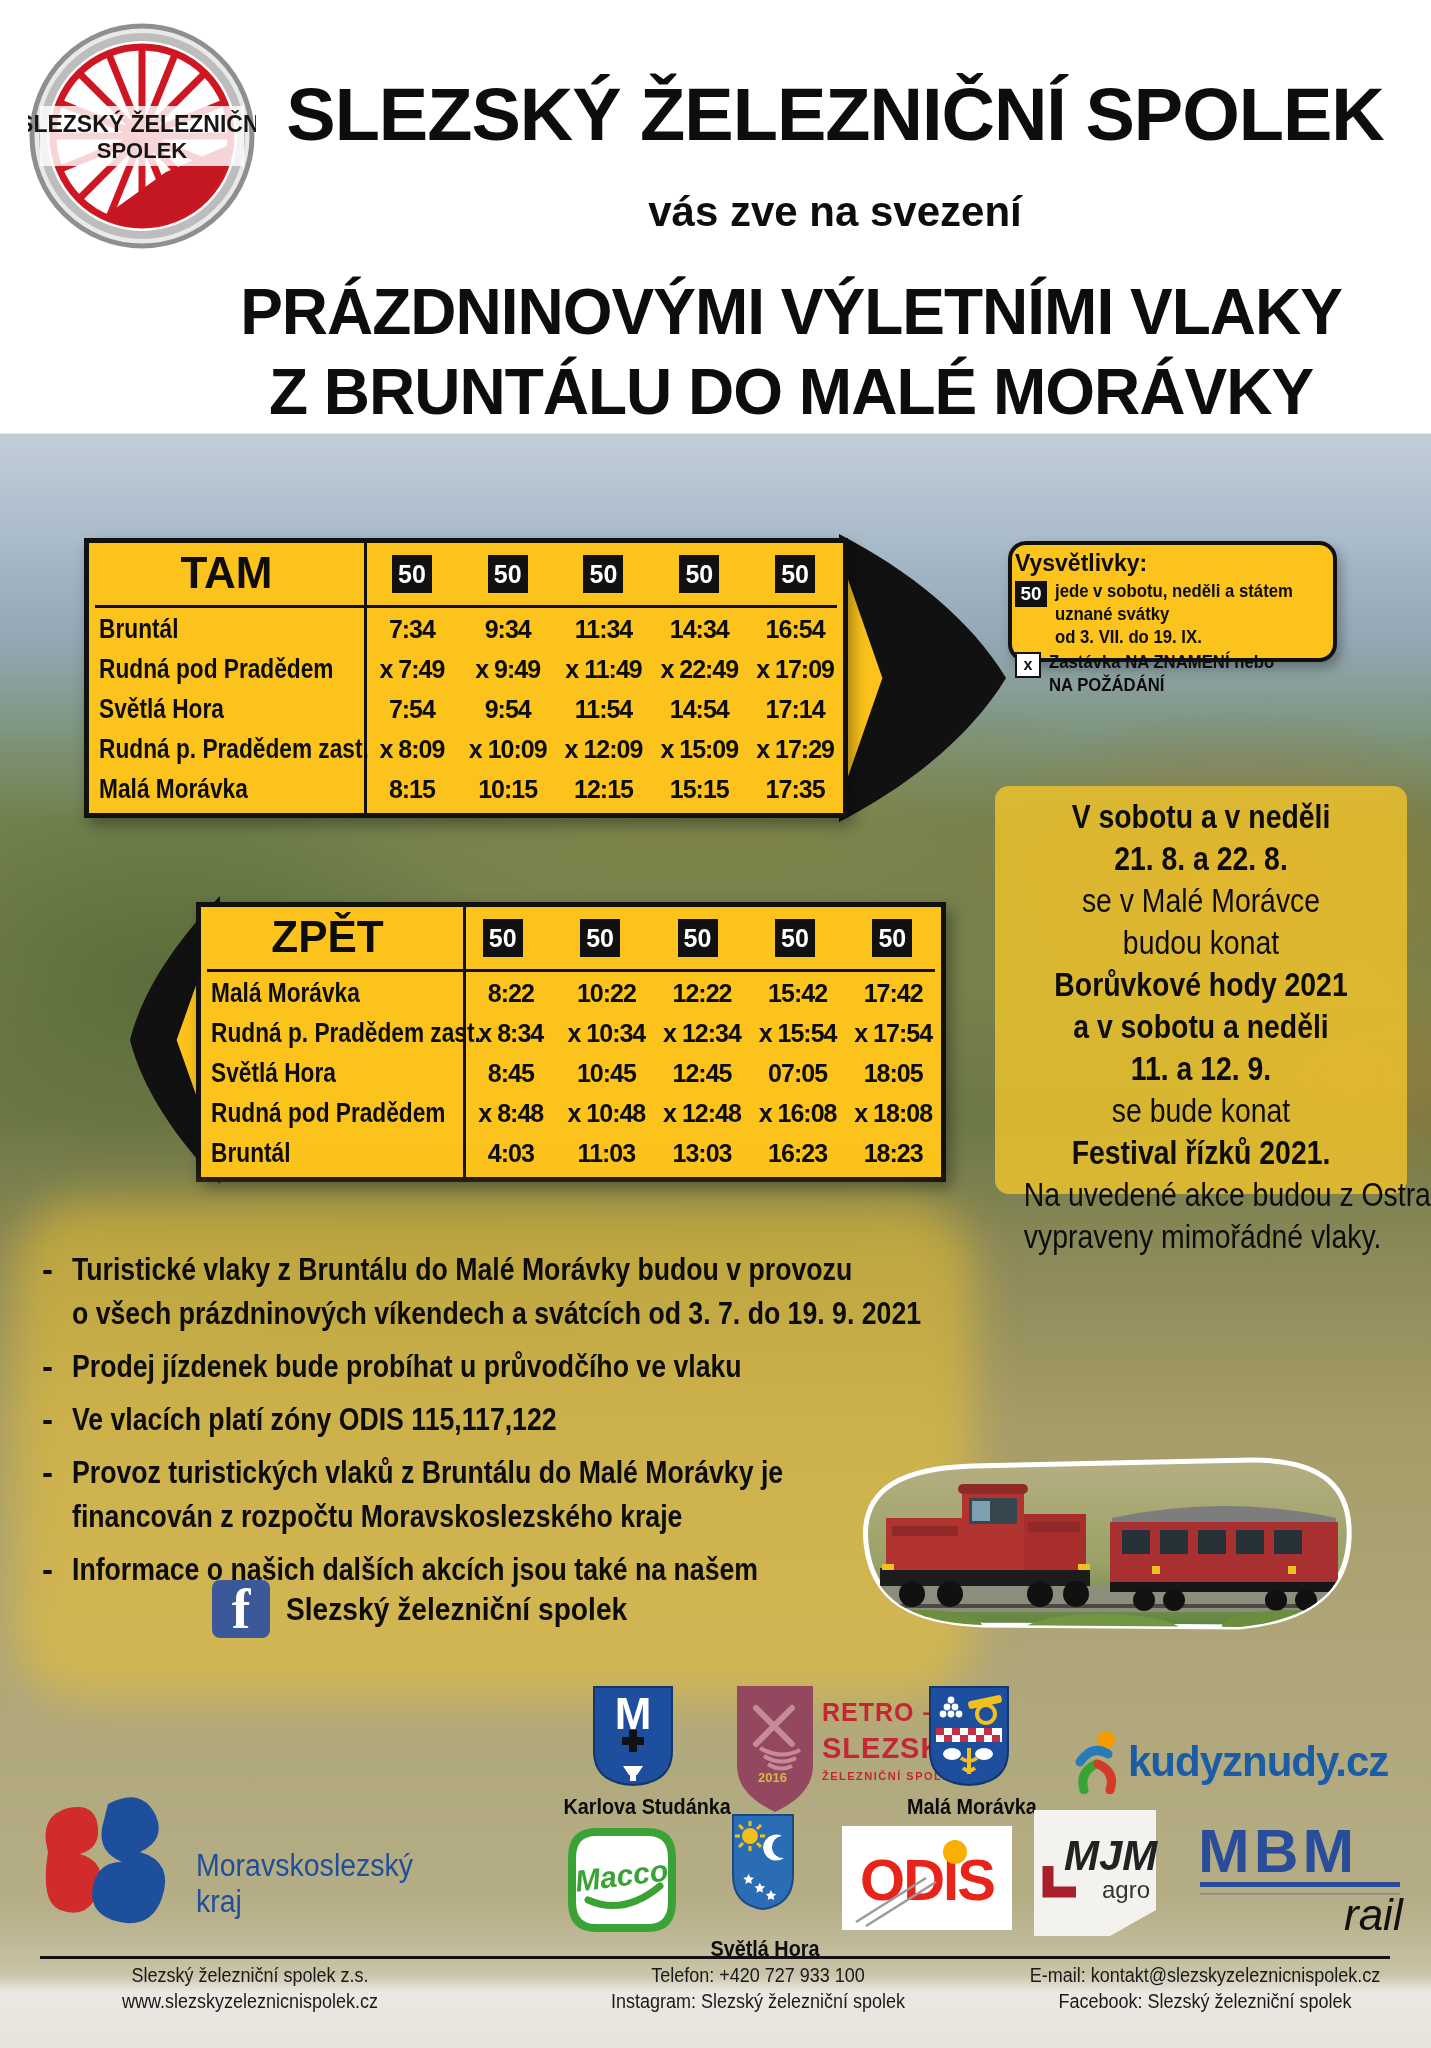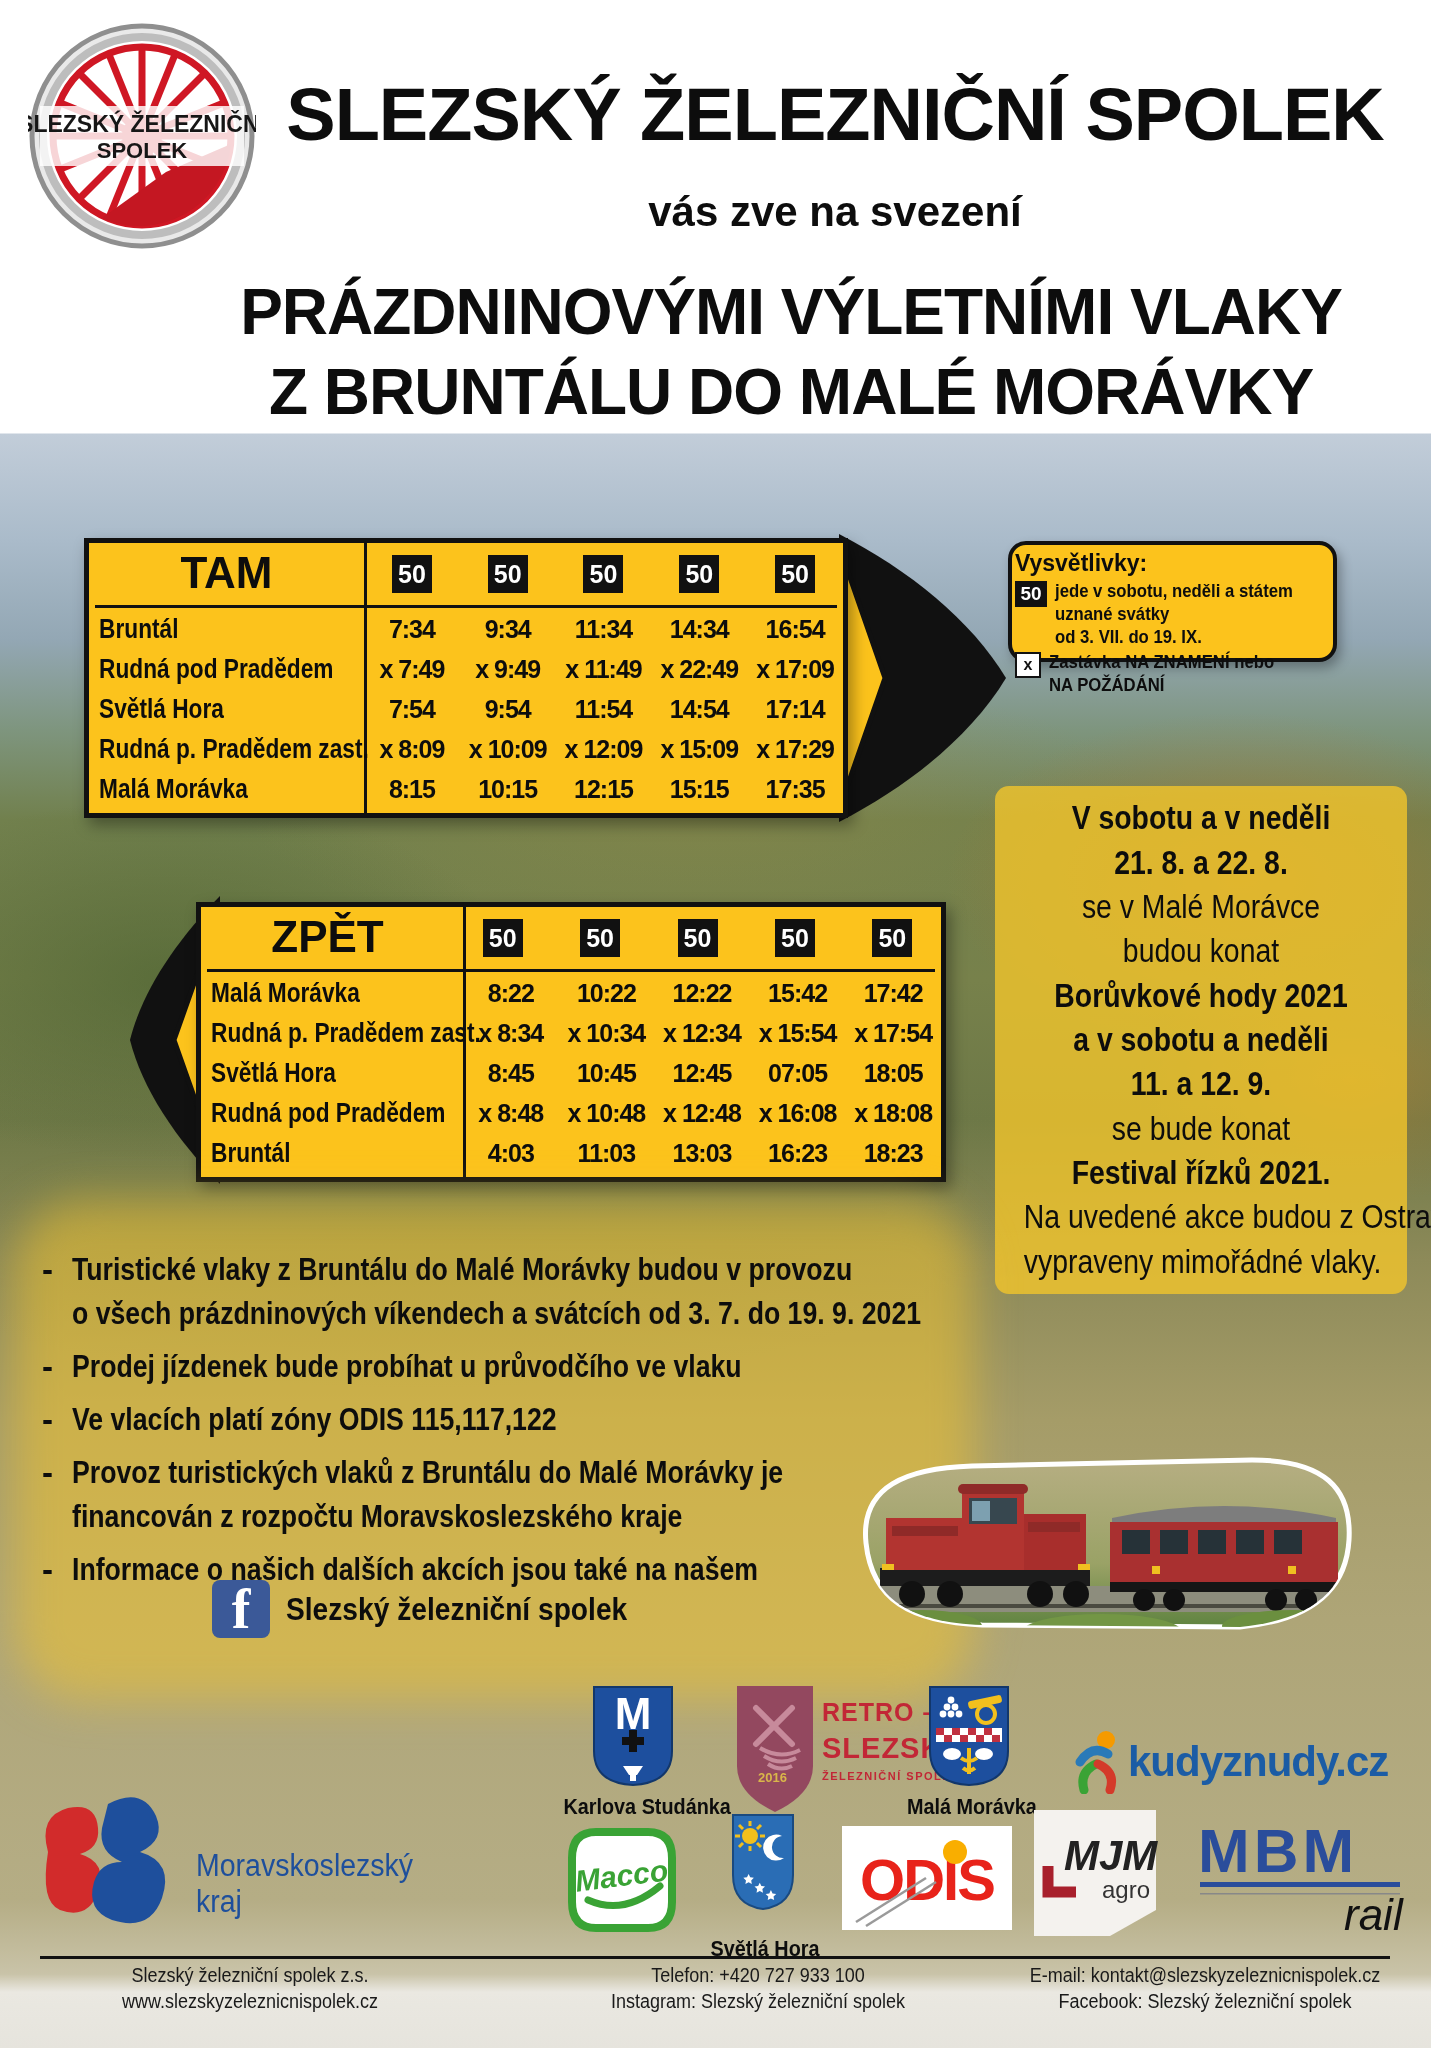--- a/index.html
+++ b/index.html
@@ -45,21 +45,21 @@
     border-radius:18px;box-shadow:4px 6px 12px rgba(0,0,0,.3);padding:5px 3px;box-sizing:border-box;}
   .legend-title{font-size:23px;font-weight:800;}
   .legend-row{display:flex;gap:8px;margin-top:2px;align-items:flex-start;}
   .legend-badge{flex:0 0 auto;width:32px;height:26px;background:#111;color:#fff;font-weight:800;font-size:19px;
     display:flex;align-items:center;justify-content:center;margin-top:2px;}
   .legend-xbox{flex:0 0 auto;width:26px;height:26px;background:#fff;border:2px solid #111;box-sizing:border-box;
     color:#111;font-weight:700;font-size:16px;display:flex;align-items:center;justify-content:center;margin-top:2px;}
   .legend-text{font-size:19px;font-weight:800;line-height:23px;white-space:pre-line;
     transform:scaleX(.88);transform-origin:left top;width:112%;}
   
-  .events{left:995px;top:786px;width:412px;height:508px;background:rgba(245,198,42,.78);
+  .events{left:995px;top:786px;width:412px;height:408px;background:rgba(245,198,42,.78);
     border-radius:14px;display:flex;flex-direction:column;justify-content:space-around;
     text-align:center;padding:10px 0;box-sizing:border-box;}
   .ev-line{font-size:33px;line-height:42px;white-space:nowrap;transform:scaleX(.86);transform-origin:center;}
   .ev-line.b{font-weight:800;}
   .ev-line.r{font-weight:400;}
   
   .bullets-bg{left:14px;top:1200px;width:960px;height:500px;background:rgba(244,198,45,.5);
     border-radius:70px;filter:blur(22px);}
   .bullets{left:42px;top:1248px;width:1060px;}
   .bullet{display:flex;margin-bottom:9px;}

